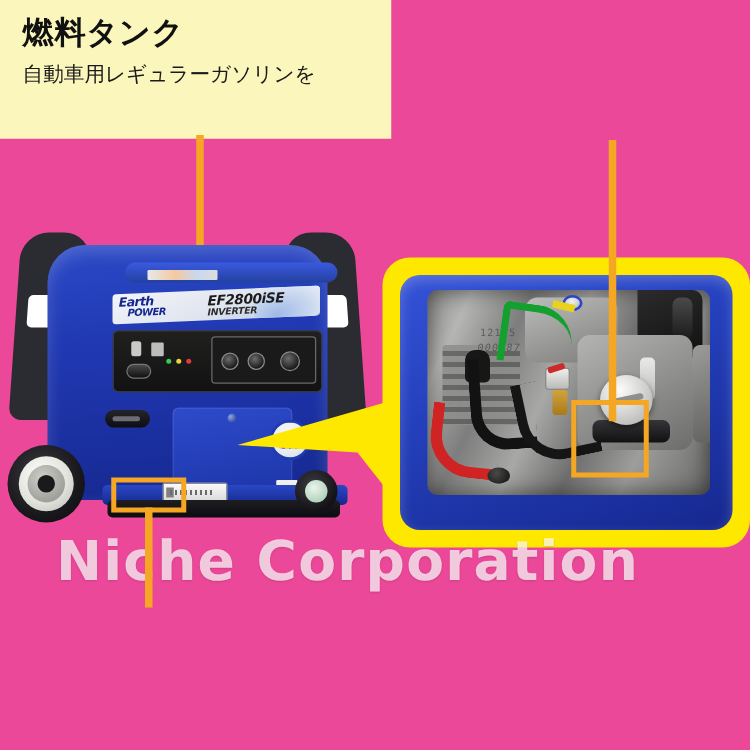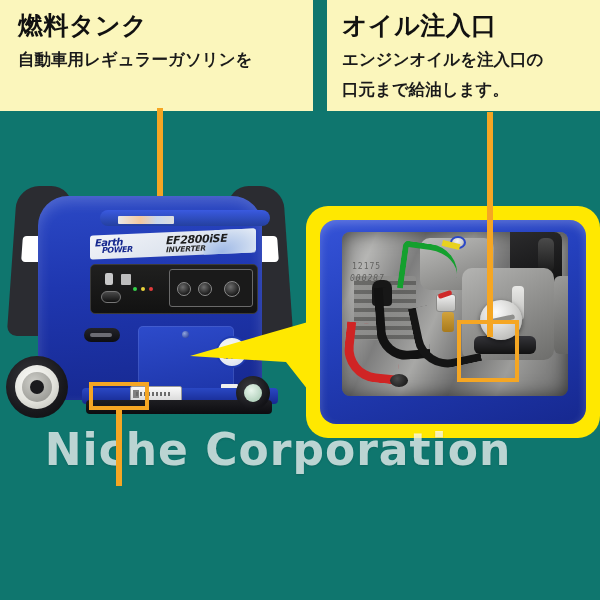--- a/index.html
+++ b/index.html
@@ -2,37 +2,36 @@
 <html><head>
 <meta charset="utf-8">
 <style>
   * { margin:0; padding:0; box-sizing:border-box; }
   html,body { width:600px; height:600px; }
   body {
     font-family: "DejaVu Sans", "Liberation Sans", sans-serif;
     background:#ffffff;
     overflow:hidden;
   }
-  #root { position:relative; width:600px; height:600px; background:#0f766e; }
+  #root { position:relative; width:600px; height:600px; background:#ec4899; }
 
   
   .panel {
     position:absolute;
     background:#fbf6bc;
   }
   .panel .ttl {
     font-weight:bold;
     color:#111111;
     letter-spacing:0.5px;
     white-space:nowrap;
   }
   .panel .body {
     color:#1a1a1a;
     white-space:nowrap;
-    font-weight:bold;
   }
 
   #panel-fuel  { left:0;   top:0;   width:313px; height:111px; }
   #panel-oil   { left:327px; top:0; width:273px; height:111px; }
   #panel-label { left:0;   top:483px; width:600px; height:117px; }
 
   #panel-fuel .ttl  { font-size:25px; margin:9px 0 0 18px; }
   #panel-fuel .body { font-size:16.5px; line-height:25px; margin:5px 0 0 18px; }
 
   #panel-oil .ttl   { font-size:25px; margin:9px 0 0 15px; }
@@ -228,21 +227,21 @@
   .eng-inner .dark2 {
     position:absolute; left:196px; top:6px; width:16px; height:34px;
     background:linear-gradient(180deg,#4a4a4a,#1a1a1a); border-radius:6px;
   }
   .eng-inner .rib {
     position:absolute; left:212px; top:44px; width:36px; height:78px;
     background:linear-gradient(150deg,#9c9c9a,#5a5a58); border-radius:6px;
   }
   .eng-stampA, .eng-stampB {
     position:absolute; color:#4a4a48; font-size:8px; letter-spacing:1px;
-    font-family:"DejaVu Sans Mono","Liberation Mono",monospace; opacity:.75;
+    font-family:"DejaVu Sans Mono","Liberation Mono",monospace; opacity:.75;margin-left:32px;
   }
   .eng-stampA { left:10px; top:30px; }
   .eng-stampB { left:8px;  top:42px;font-style:italic; }
 
   .eng-hole {
     position:absolute; left:108px; top:4px; width:16px; height:13px; border-radius:50%;
     background:radial-gradient(circle at 45% 35%,#f2f2f2,#cfcfcf 60%,#7d7d7d 100%);
     border:2px solid #2a47c8;
   }
   
@@ -308,25 +307,20 @@
 </head>
 <body>
 
 <div id="root">
 
   <div class="panel" id="panel-fuel">
     <div class="ttl">燃料タンク</div>
     <div class="body">自動車用レギュラーガソリンを</div>
   </div>
 
-  <div class="panel" id="panel-oil">
-    <div class="ttl">オイル注入口</div>
-    <div class="body">エンジンオイルを注入口の</div>
-    <div class="body">口元まで給油します。</div>
-  </div>
 
 
   <div id="gen">
     <div class="g-handle g-handleL"></div>
     <div class="g-notchL"></div>
     <div class="g-handle g-handleR"></div>
     <div class="g-notchR"></div>
 
     <div class="g-body">
       <div class="g-topstrip"></div>

